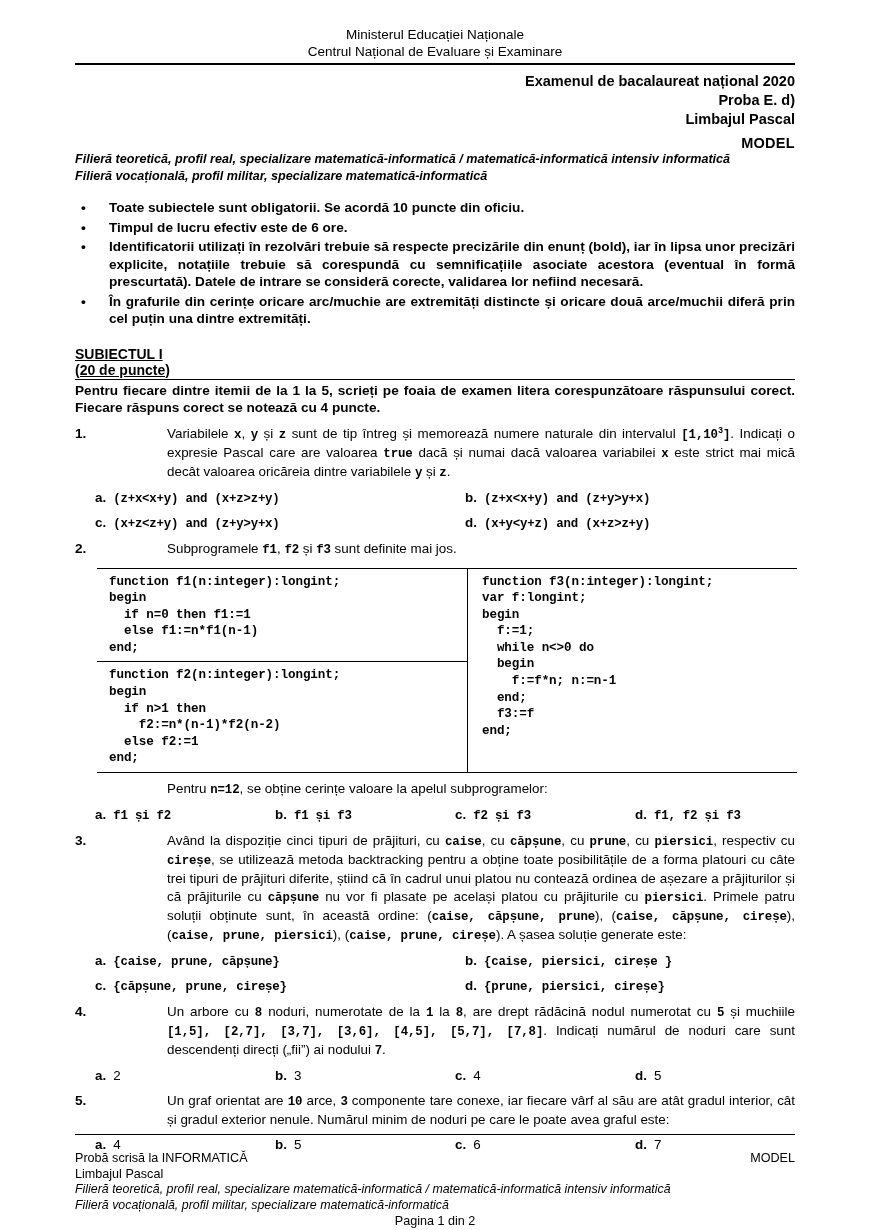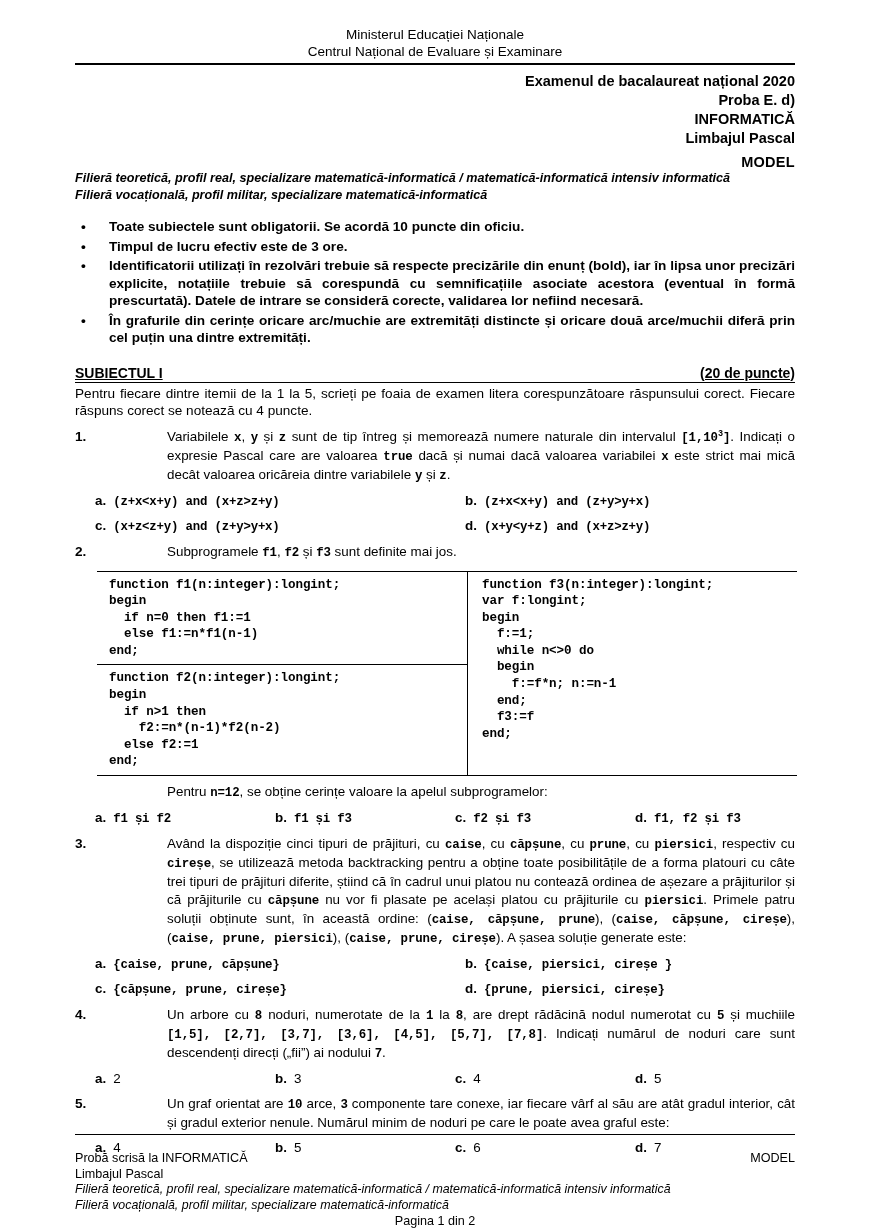--- a/index.html
+++ b/index.html
@@ -87,24 +87,25 @@
 
   
   .subject-head {
     margin-top: 18px;
     display: flex;
     justify-content: space-between;
     font-weight: bold;
     font-size: 14px;
     border-bottom: 1.6px solid #000;
     padding-bottom: 1px;
+    flex-direction: column;
   }
   .subject-head span { text-decoration: underline; }
   .subject-instr {
-    font-weight: normal;
+    font-weight: bold;
     font-size: 13.6px;
     line-height: 17px;
     margin-top: 2px;
     text-align: justify;
   }
 
   
   .q {
     display: flex;
     margin-top: 9px;
@@ -238,36 +239,35 @@
 
     <div>
       <div class="ministry">Ministerul Educației Naționale</div>
       <div class="ministry">Centrul Național de Evaluare și Examinare</div>
     </div>
     <div class="rule-top"></div>
 
     <div>
       <div class="exam-title">Examenul de bacalaureat național 2020</div>
       <div class="exam-title">Proba E. d)</div>
-      <div class="exam-title">INFORMATICĂ</div>
       <div class="exam-title">Limbajul Pascal</div>
     </div>
 
     <div class="model-right">MODEL</div>
     <div class="filiera">Filieră teoretică, profil real, specializare matematică-informatică / matematică-informatică intensiv informatică</div>
     <div class="filiera">Filieră vocațională, profil militar, specializare matematică-informatică</div>
 
     <div class="bullets">
       <div class="bullet-row">
         <div class="bullet-dot">•</div>
         <div class="bullet-text">Toate subiectele sunt obligatorii. Se acordă 10 puncte din oficiu.</div>
       </div>
       <div class="bullet-row">
         <div class="bullet-dot">•</div>
-        <div class="bullet-text">Timpul de lucru efectiv este de 3 ore.</div>
+        <div class="bullet-text">Timpul de lucru efectiv este de 6 ore.</div>
       </div>
       <div class="bullet-row">
         <div class="bullet-dot">•</div>
         <div class="bullet-text">Identificatorii utilizați în rezolvări trebuie să respecte precizările din enunț (bold), iar în lipsa unor precizări explicite, notațiile trebuie să corespundă cu semnificațiile asociate acestora (eventual în formă prescurtată). Datele de intrare se consideră corecte, validarea lor nefiind necesară.</div>
       </div>
       <div class="bullet-row">
         <div class="bullet-dot">•</div>
         <div class="bullet-text">În grafurile din cerințe oricare arc/muchie are extremități distincte și oricare două arce/muchii diferă prin cel puțin una dintre extremități.</div>
       </div>
     </div>

